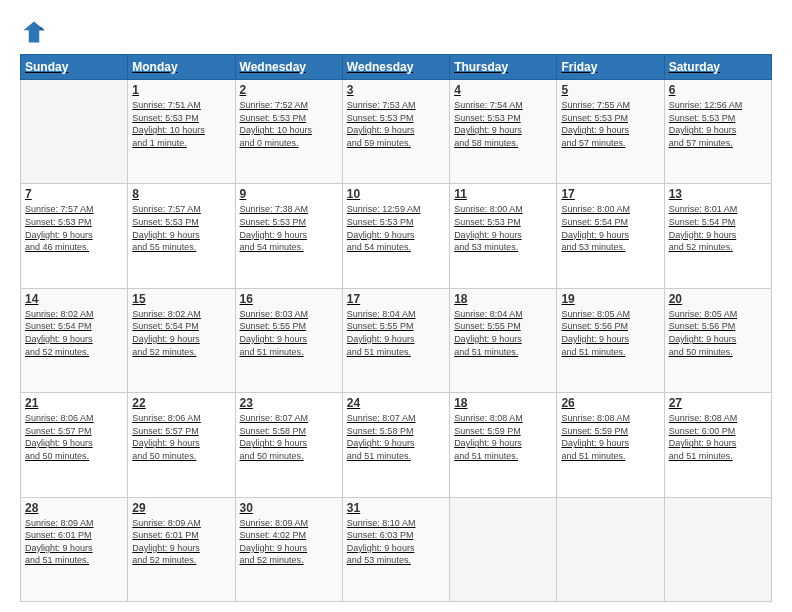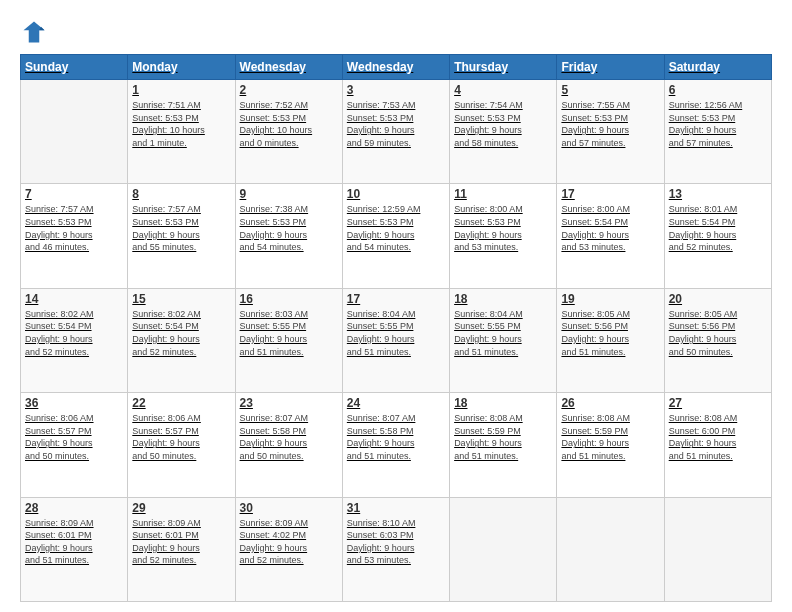--- a/index.html
+++ b/index.html
@@ -275,21 +275,21 @@
           <td>
             <span class="day-number">20</span>
             <div class="day-info">Sunrise: 8:05 AM</div>
             <div class="day-info">Sunset: 5:56 PM</div>
             <div class="day-info">Daylight: 9 hours</div>
             <div class="day-info">and 50 minutes.</div>
           </td>
         </tr>
         <tr>
           <td>
-            <span class="day-number">36</span>
+            <span class="day-number">21</span>
             <div class="day-info">Sunrise: 8:06 AM</div>
             <div class="day-info">Sunset: 5:57 PM</div>
             <div class="day-info">Daylight: 9 hours</div>
             <div class="day-info">and 50 minutes.</div>
           </td>
           <td>
             <span class="day-number">22</span>
             <div class="day-info">Sunrise: 8:06 AM</div>
             <div class="day-info">Sunset: 5:57 PM</div>
             <div class="day-info">Daylight: 9 hours</div>

